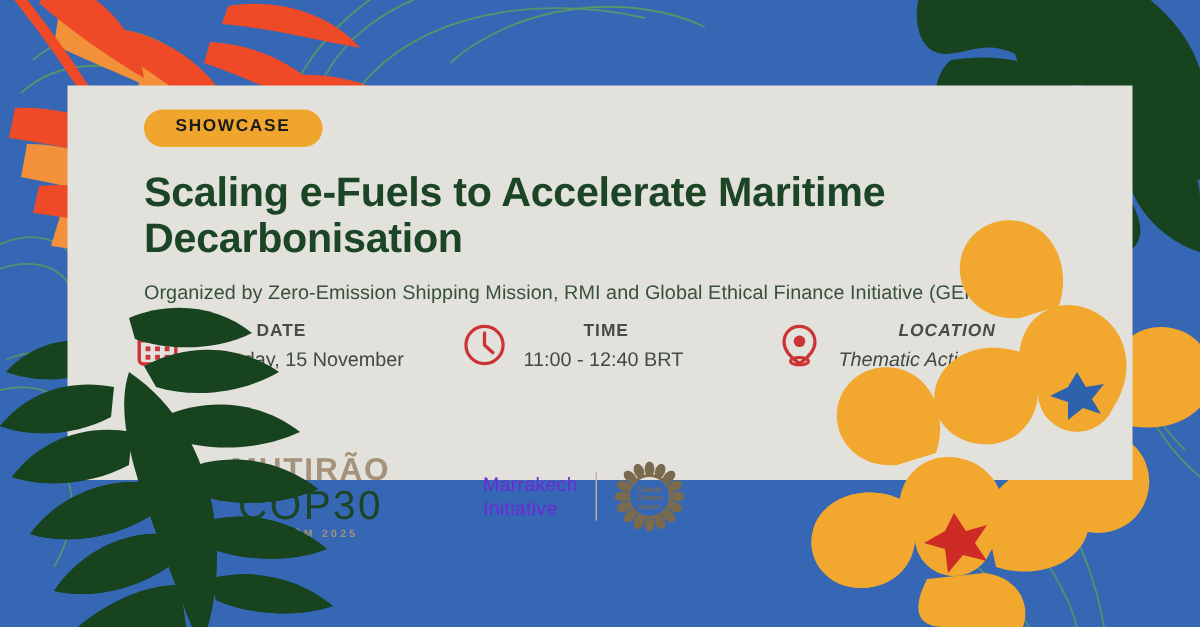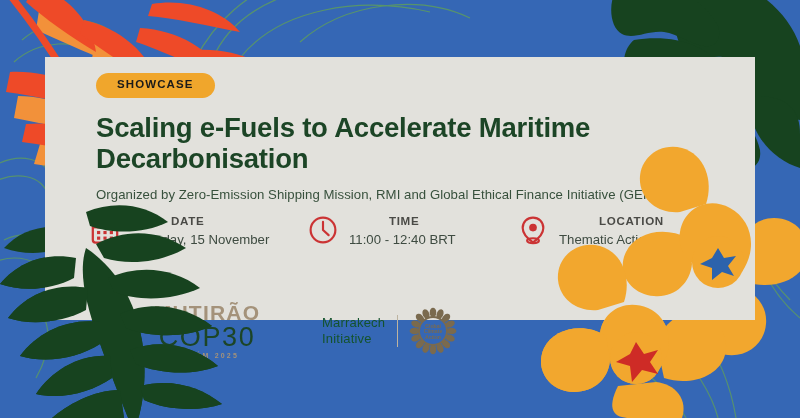--- a/index.html
+++ b/index.html
@@ -48,39 +48,39 @@
   }
 
   
   .meta-row{
     position:absolute;left:45px;top:157px;width:680px;
     display:flex;align-items:flex-start;
   }
   .meta-item{display:flex;align-items:flex-start;}
   .meta-item.date{width:218px;}
   .meta-item.time{width:210px;}
-  .meta-item.location{width:240px;}
+  .meta-item.location{width:240px;font-style:italic;}
   .meta-icon{width:30px;height:30px;flex:0 0 30px;margin-right:11px;margin-top:1px;}
   .meta-text{padding-top:1px;}
   .meta-label{
     color:#4A4A46;font-size:11.6px;font-weight:bold;letter-spacing:0.65px;line-height:1.1;margin-left:40px;
   }
   .meta-value{
     color:#3E4B41;font-size:13.2px;margin-top:4px;line-height:1.15;white-space:nowrap;
   }
 
   
   .logos{
     position:absolute;left:70px;top:243px;
     display:flex;align-items:center;
   }
   .cop-logo{width:185px;height:62px;}
   .mp-logo{display:flex;align-items:center;margin-left:22px;}
   .mp-text{
-    color:#14532d;font-size:13px;line-height:1.22;letter-spacing:0.2px;
+    color:#6d28d9;font-size:13px;line-height:1.22;letter-spacing:0.2px;
     padding-right:12px;border-right:1.4px solid #BDB3A0;
   }
   .gca-seal{width:48px;height:48px;margin-left:11px;}
 </style>
 </head>
 <body>
 
 <div class="stage">
 
   <svg class="bg-svg" viewBox="0 0 800 418">

